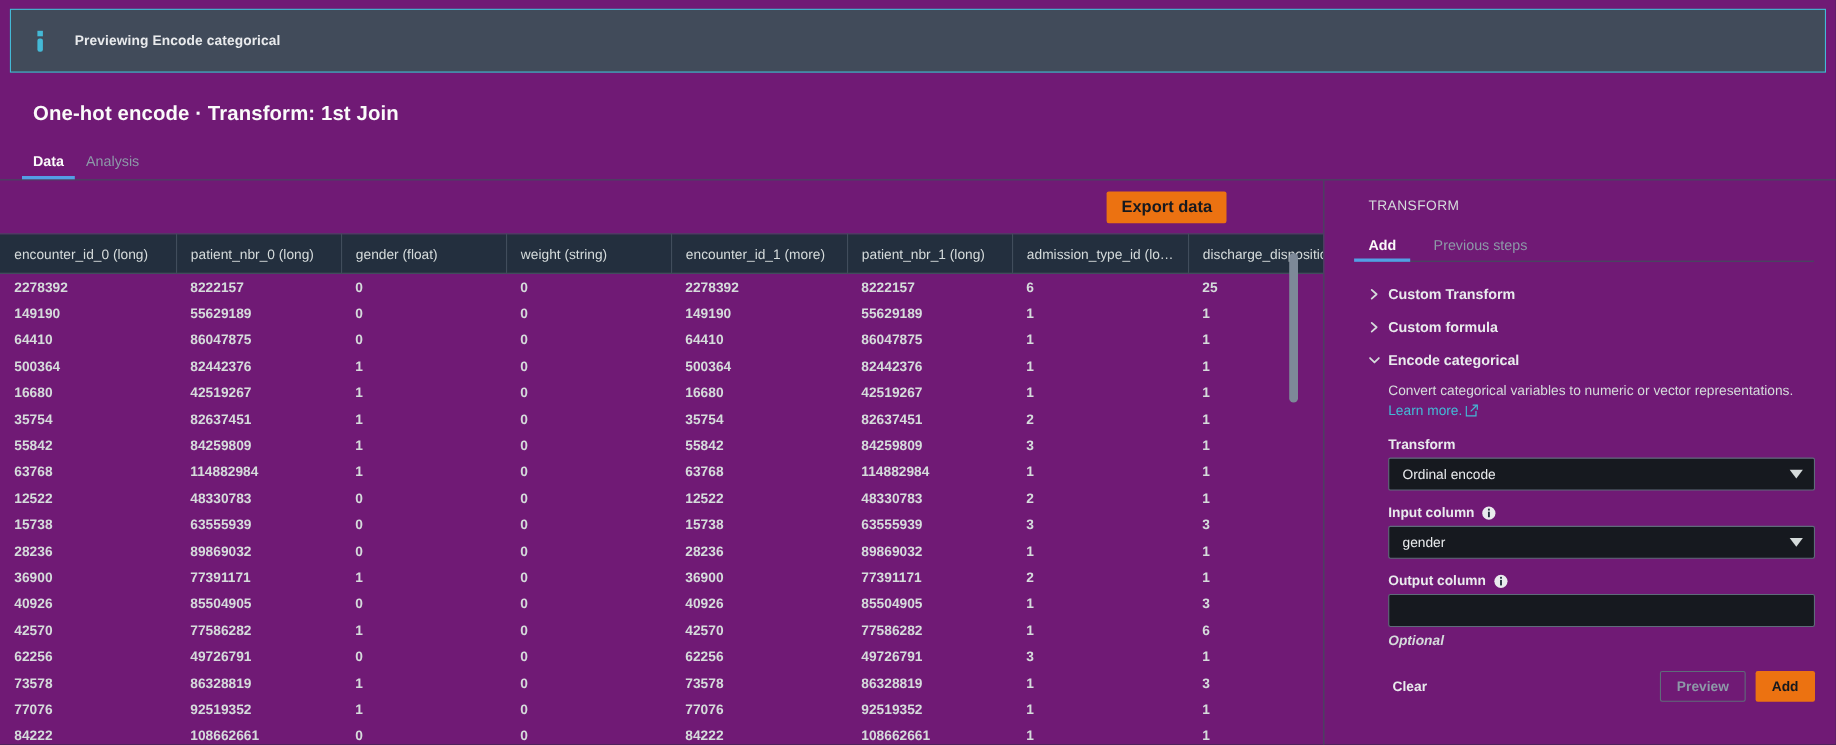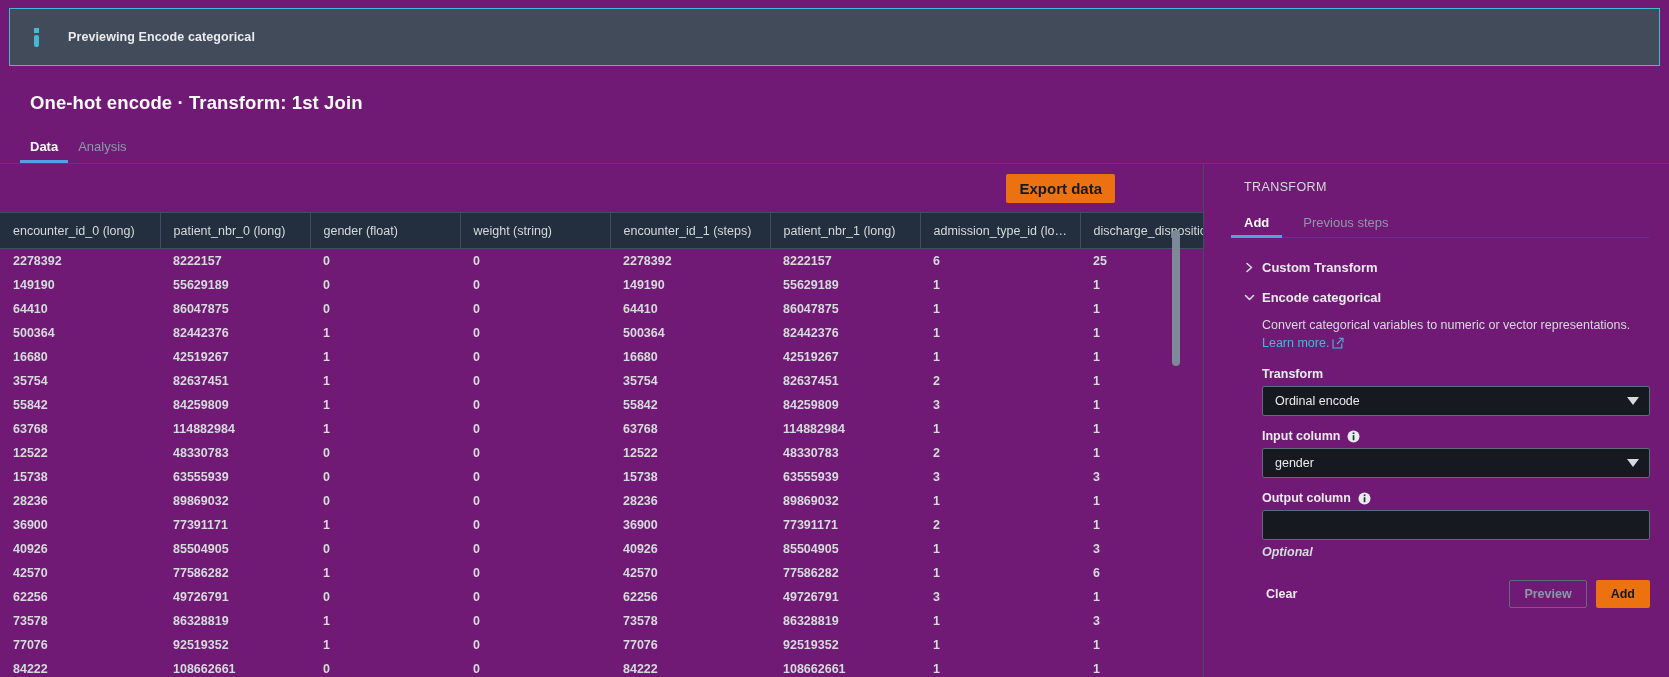--- a/index.html
+++ b/index.html
@@ -382,21 +382,21 @@
         <button class="btn-export">Export data</button>
       </div>
       <div class="table-scroll">
         <table class="grid">
           <thead>
             <tr id="hdr-row">
                 <th style="width: 160px;">encounter_id_0 (long)</th>
                 <th style="width: 150px;">patient_nbr_0 (long)</th>
                 <th style="width: 150px;">gender (float)</th>
                 <th style="width: 150px;">weight (string)</th>
-                <th style="width: 160px;">encounter_id_1 (steps)</th>
+                <th style="width: 160px;">encounter_id_1 (more)</th>
                 <th style="width: 150px;">patient_nbr_1 (long)</th>
                 <th style="width: 160px;">admission_type_id (lo…</th>
                 <th style="width: 208px;">discharge_disposition</th>
               </tr>
           </thead>
           <tbody id="body-rows">
               <tr>
                 <td style="width: 160px;">2278392</td>
                 <td style="width: 150px;">8222157</td>
                 <td style="width: 150px;">0</td>
@@ -597,20 +597,28 @@
 
         <div class="acc-item acc-first">
           <span class="chev">
             <svg width="11" height="11" viewBox="0 0 11 11">
                 <path d="M3 1.5 L7.5 5.5 L3 9.5" fill="none" stroke="#d5dbdb" stroke-width="1.6" stroke-linecap="round" stroke-linejoin="round"></path>
               </svg>
           </span>
           <span class="acc-title">Custom Transform</span>
         </div>
 
+        <div class="acc-item">
+          <span class="chev">
+            <svg width="11" height="11" viewBox="0 0 11 11">
+                <path d="M3 1.5 L7.5 5.5 L3 9.5" fill="none" stroke="#d5dbdb" stroke-width="1.6" stroke-linecap="round" stroke-linejoin="round"></path>
+              </svg>
+          </span>
+          <span class="acc-title">Custom formula</span>
+        </div>
 
         <div class="acc-item">
           <span class="chev">
             <svg width="11" height="11" viewBox="0 0 11 11">
                 <path d="M1.5 3.5 L5.5 7.5 L9.5 3.5" fill="none" stroke="#d5dbdb" stroke-width="1.6" stroke-linecap="round" stroke-linejoin="round"></path>
               </svg>
           </span>
           <span class="acc-title">Encode categorical</span>
         </div>
 

